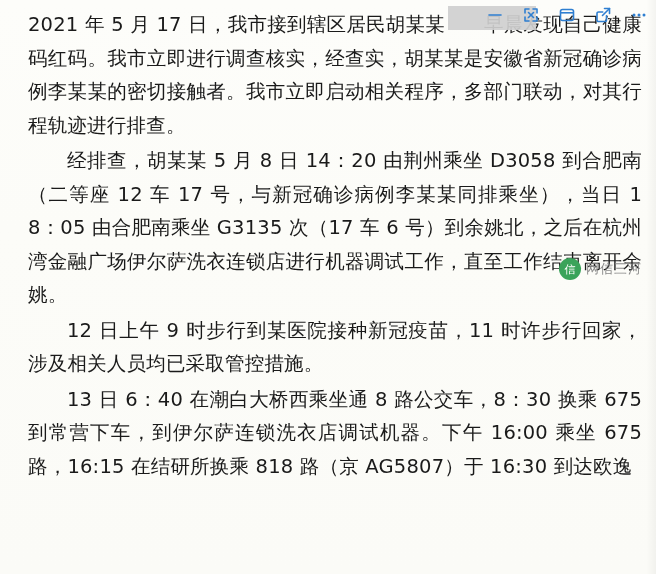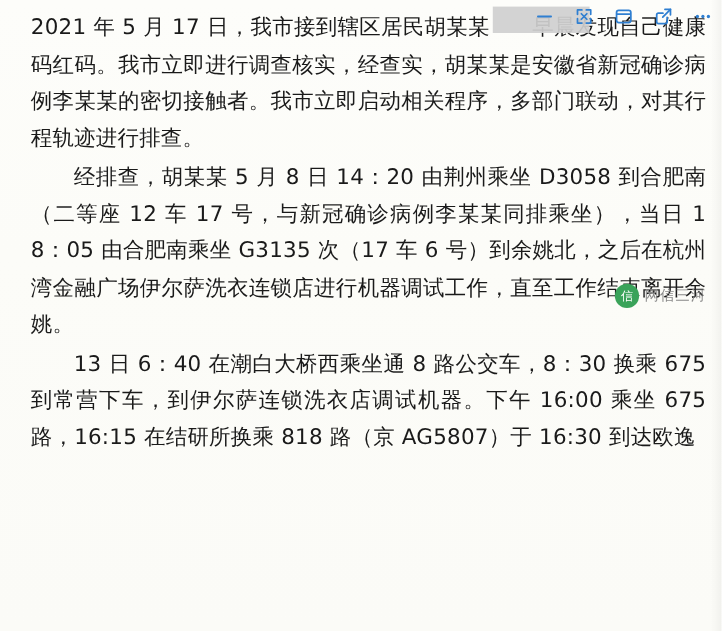--- a/index.html
+++ b/index.html
@@ -157,20 +157,21 @@
         <circle cx="4" cy="9" r="1.5"></circle>
         <circle cx="9" cy="9" r="1.5"></circle>
         <circle cx="14" cy="9" r="1.5"></circle>
       </svg>
     </span>
   </div>
 
   <div class="doc">
     <p class="para">2021 年 5 月 17 日，我市接到辖区居民胡某某      早晨发现自己健康码红码。我市立即进行调查核实，经查实，胡某某是安徽省新冠确诊病例李某某的密切接触者。我市立即启动相关程序，多部门联动，对其行程轨迹进行排查。</p>
     <p class="para indent">经排查，胡某某 5 月 8 日 14：20 由荆州乘坐 D3058 到合肥南（二等座 12 车 17 号，与新冠确诊病例李某某同排乘坐），当日 18：05 由合肥南乘坐 G3135 次（17 车 6 号）到余姚北，之后在杭州湾金融广场伊尔萨洗衣连锁店进行机器调试工作，直至工作结束离开余姚。</p>
+    <p class="para indent">12 日上午 9 时步行到某医院接种新冠疫苗，11 时许步行回家，涉及相关人员均已采取管控措施。</p>
     <p class="para indent">13 日 6：40 在潮白大桥西乘坐通 8 路公交车，8：30 换乘 675 到常营下车，到伊尔萨连锁洗衣店调试机器。下午 16:00 乘坐 675 路，16:15 在结研所换乘 818 路（京 AG5807）于 16:30 到达欧逸</p>
   </div>
 
   <div class="redaction"></div>
 
   <div class="watermark">
     <span class="wm-badge">信</span>
     <span class="wm-text">网信三河</span>
   </div>
 

